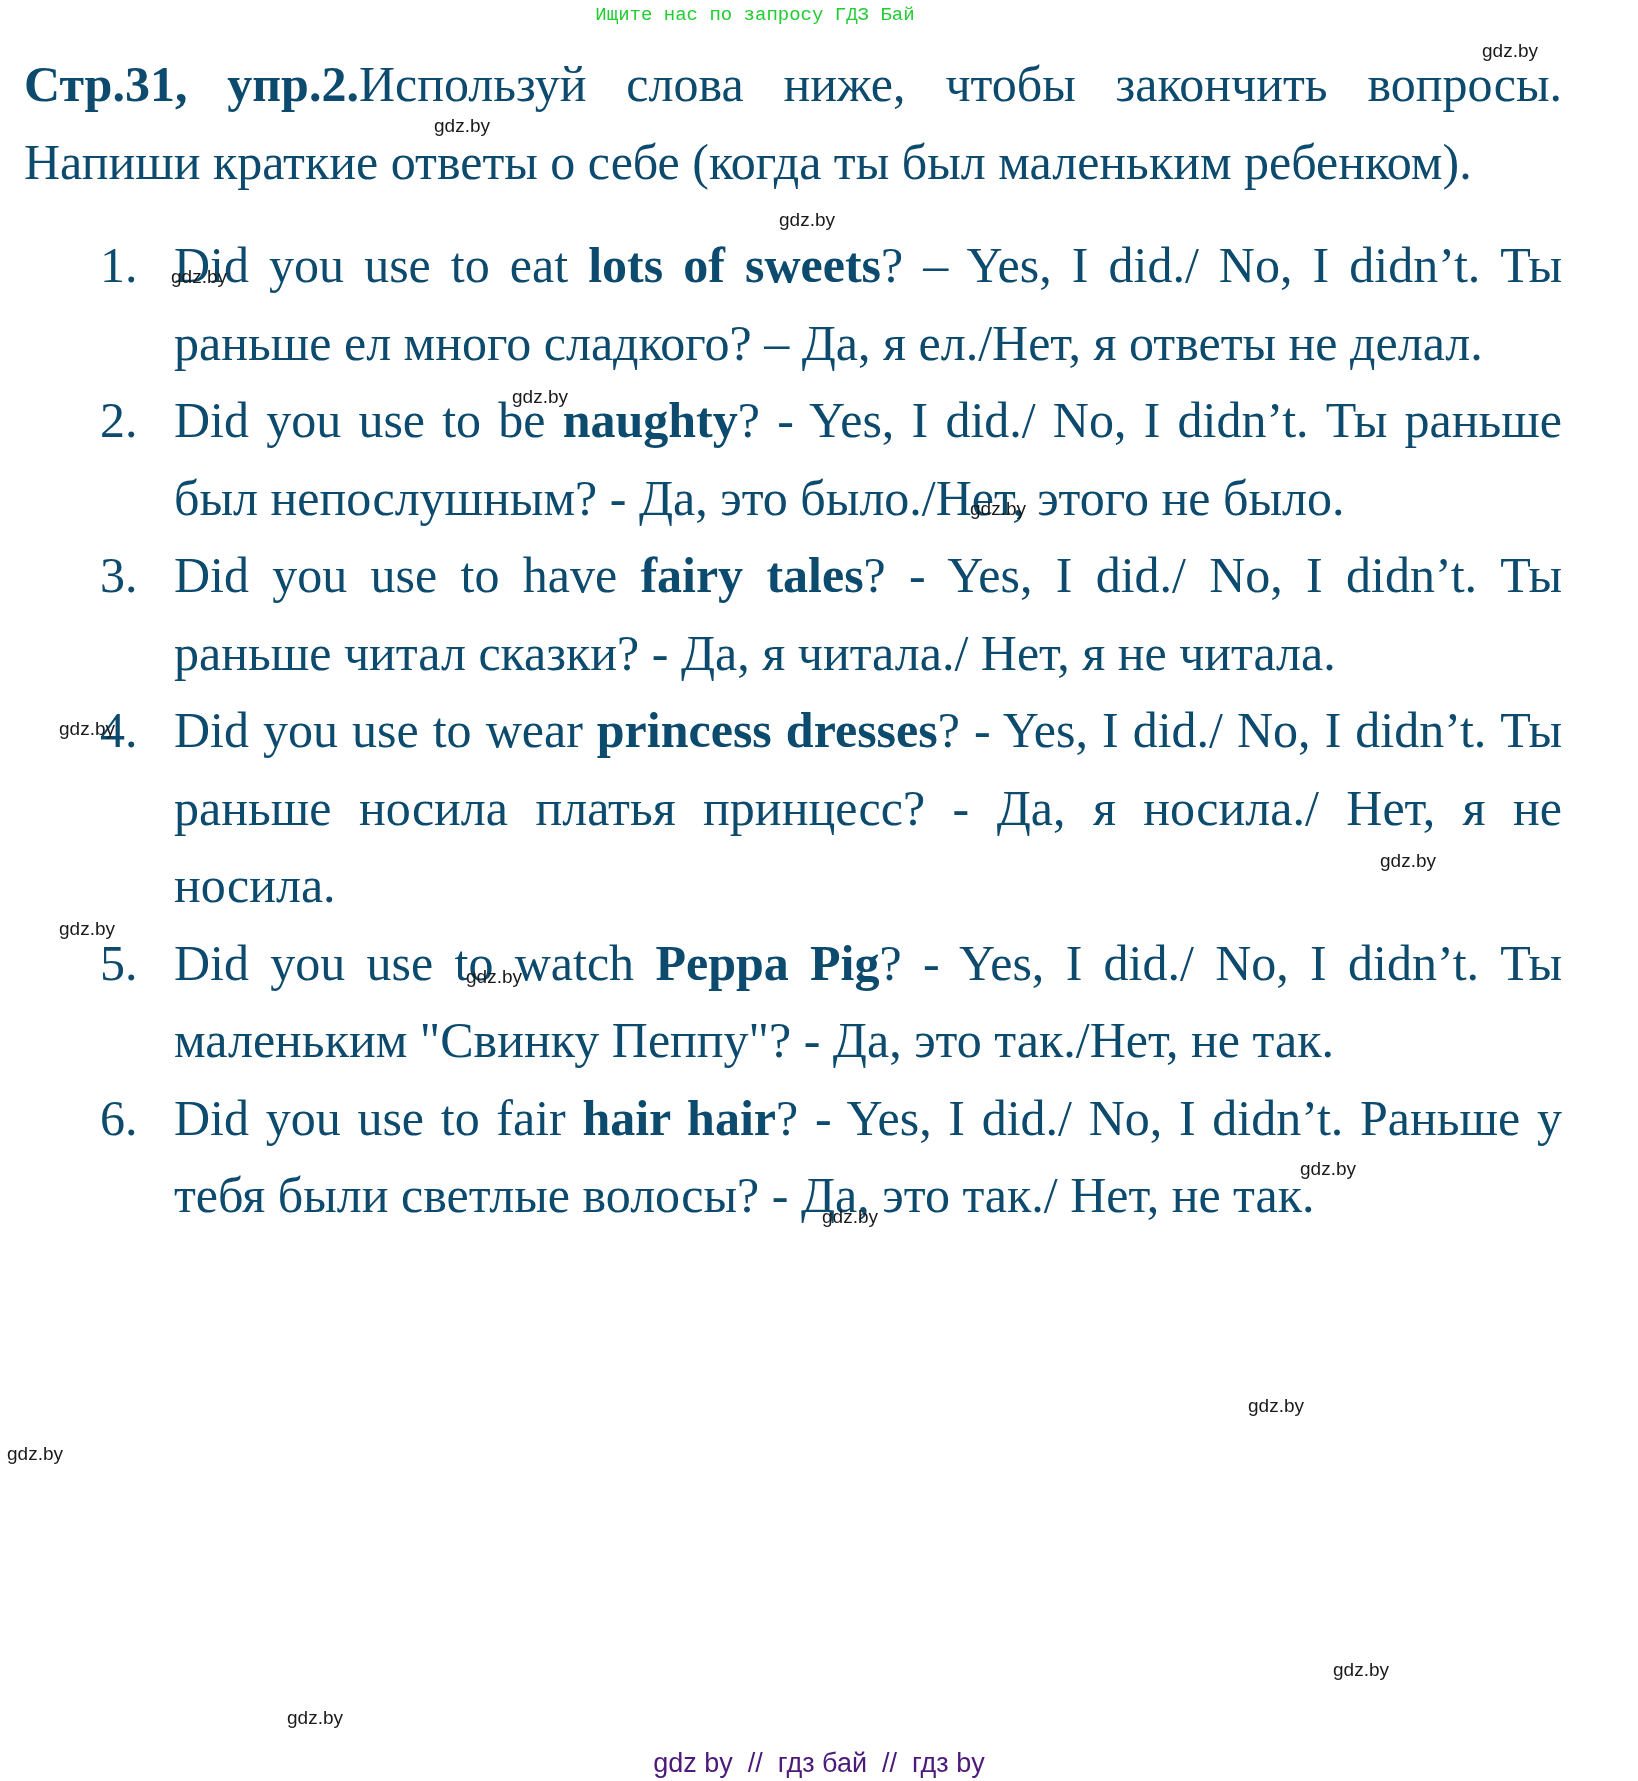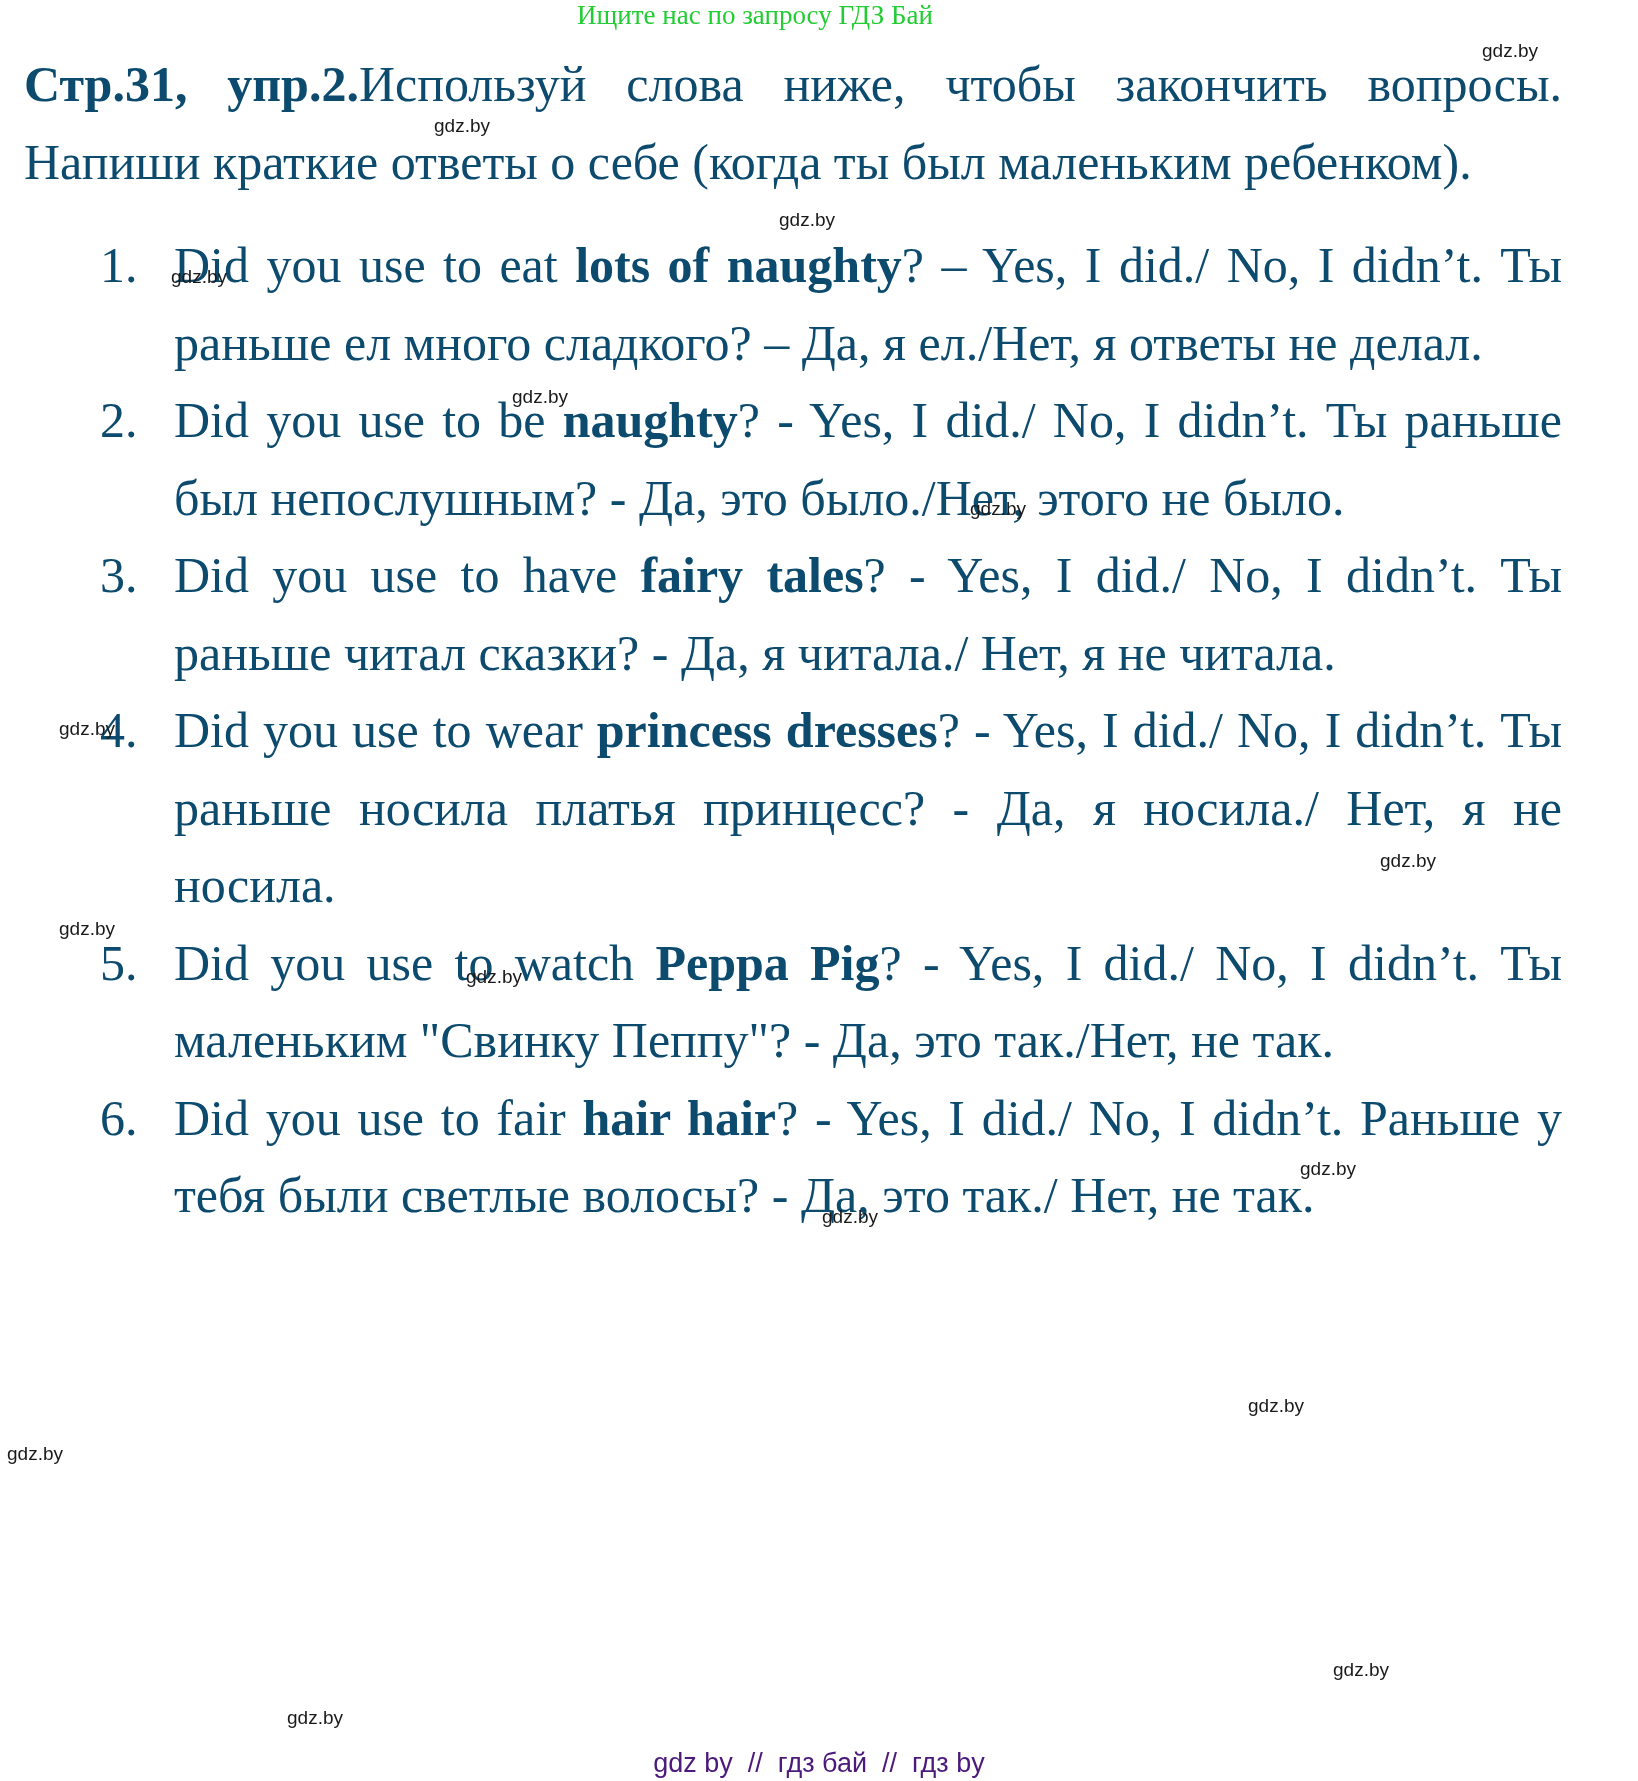--- a/index.html
+++ b/index.html
@@ -1,19 +1,19 @@
 <!DOCTYPE html>
 <html><head>
 <meta charset="utf-8">
 <style>
   html, body { margin: 0; padding: 0; background: #ffffff; }
   body { width: 1638px; height: 1781px; position: relative; overflow: hidden; }
   .banner {
     position: absolute; left: 0; top: 0; width: 1510px; text-align: center;
-    font-family: Liberation Serif, serif; font-size: 27px; color: #22cc33;
+    font-family: Liberation Mono, monospace; font-size: 19px; color: #22cc33;
     line-height: 30px; top: 0px;
   }
   .doc {
     position: absolute; left: 24px; top: 46px; width: 1538px;
     font-family: "Liberation Serif", serif; font-size: 50px; color: #0c4a6e;
     line-height: 77.5px;
   }
   .doc p { margin: 0; text-align: justify; text-align-last: left; }
   .head-bold { font-weight: bold; }
   .items { margin: 0; padding: 0; list-style: none; margin-top: 26px; }
@@ -33,21 +33,21 @@
 </head>
 <body>
 
 <div class="banner">Ищите нас по запросу ГДЗ Бай</div>
 
 <div class="doc">
   <p><span class="head-bold">Стр.31, упр.2.</span><span>Используй слова ниже, чтобы закончить вопросы. Напиши краткие ответы о себе (когда ты был маленьким ребенком).</span></p>
 
   <ol class="items">
     <li class="item">
-      <span class="item-num">1.</span><span>Did you use to eat </span><span class="kw">lots of naughty</span><span>? – Yes, I did./ No, I didn’t. Ты раньше ел много сладкого? – Да, я ел./Нет, я ответы не делал.</span>
+      <span class="item-num">1.</span><span>Did you use to eat </span><span class="kw">lots of sweets</span><span>? – Yes, I did./ No, I didn’t. Ты раньше ел много сладкого? – Да, я ел./Нет, я ответы не делал.</span>
     </li>
     <li class="item">
       <span class="item-num">2.</span><span>Did you use to be </span><span class="kw">naughty</span><span>? - Yes, I did./ No, I didn’t. Ты раньше был непослушным? - Да, это было./Нет, этого не было.</span>
     </li>
     <li class="item">
       <span class="item-num">3.</span><span>Did you use to have </span><span class="kw">fairy tales</span><span>? - Yes, I did./ No, I didn’t. Ты раньше читал сказки? - Да, я читала./ Нет, я не читала.</span>
     </li>
     <li class="item">
       <span class="item-num">4.</span><span>Did you use to wear </span><span class="kw">princess dresses</span><span>? - Yes, I did./ No, I didn’t. Ты раньше носила платья принцесс? - Да, я носила./ Нет, я не носила.</span>
     </li>

